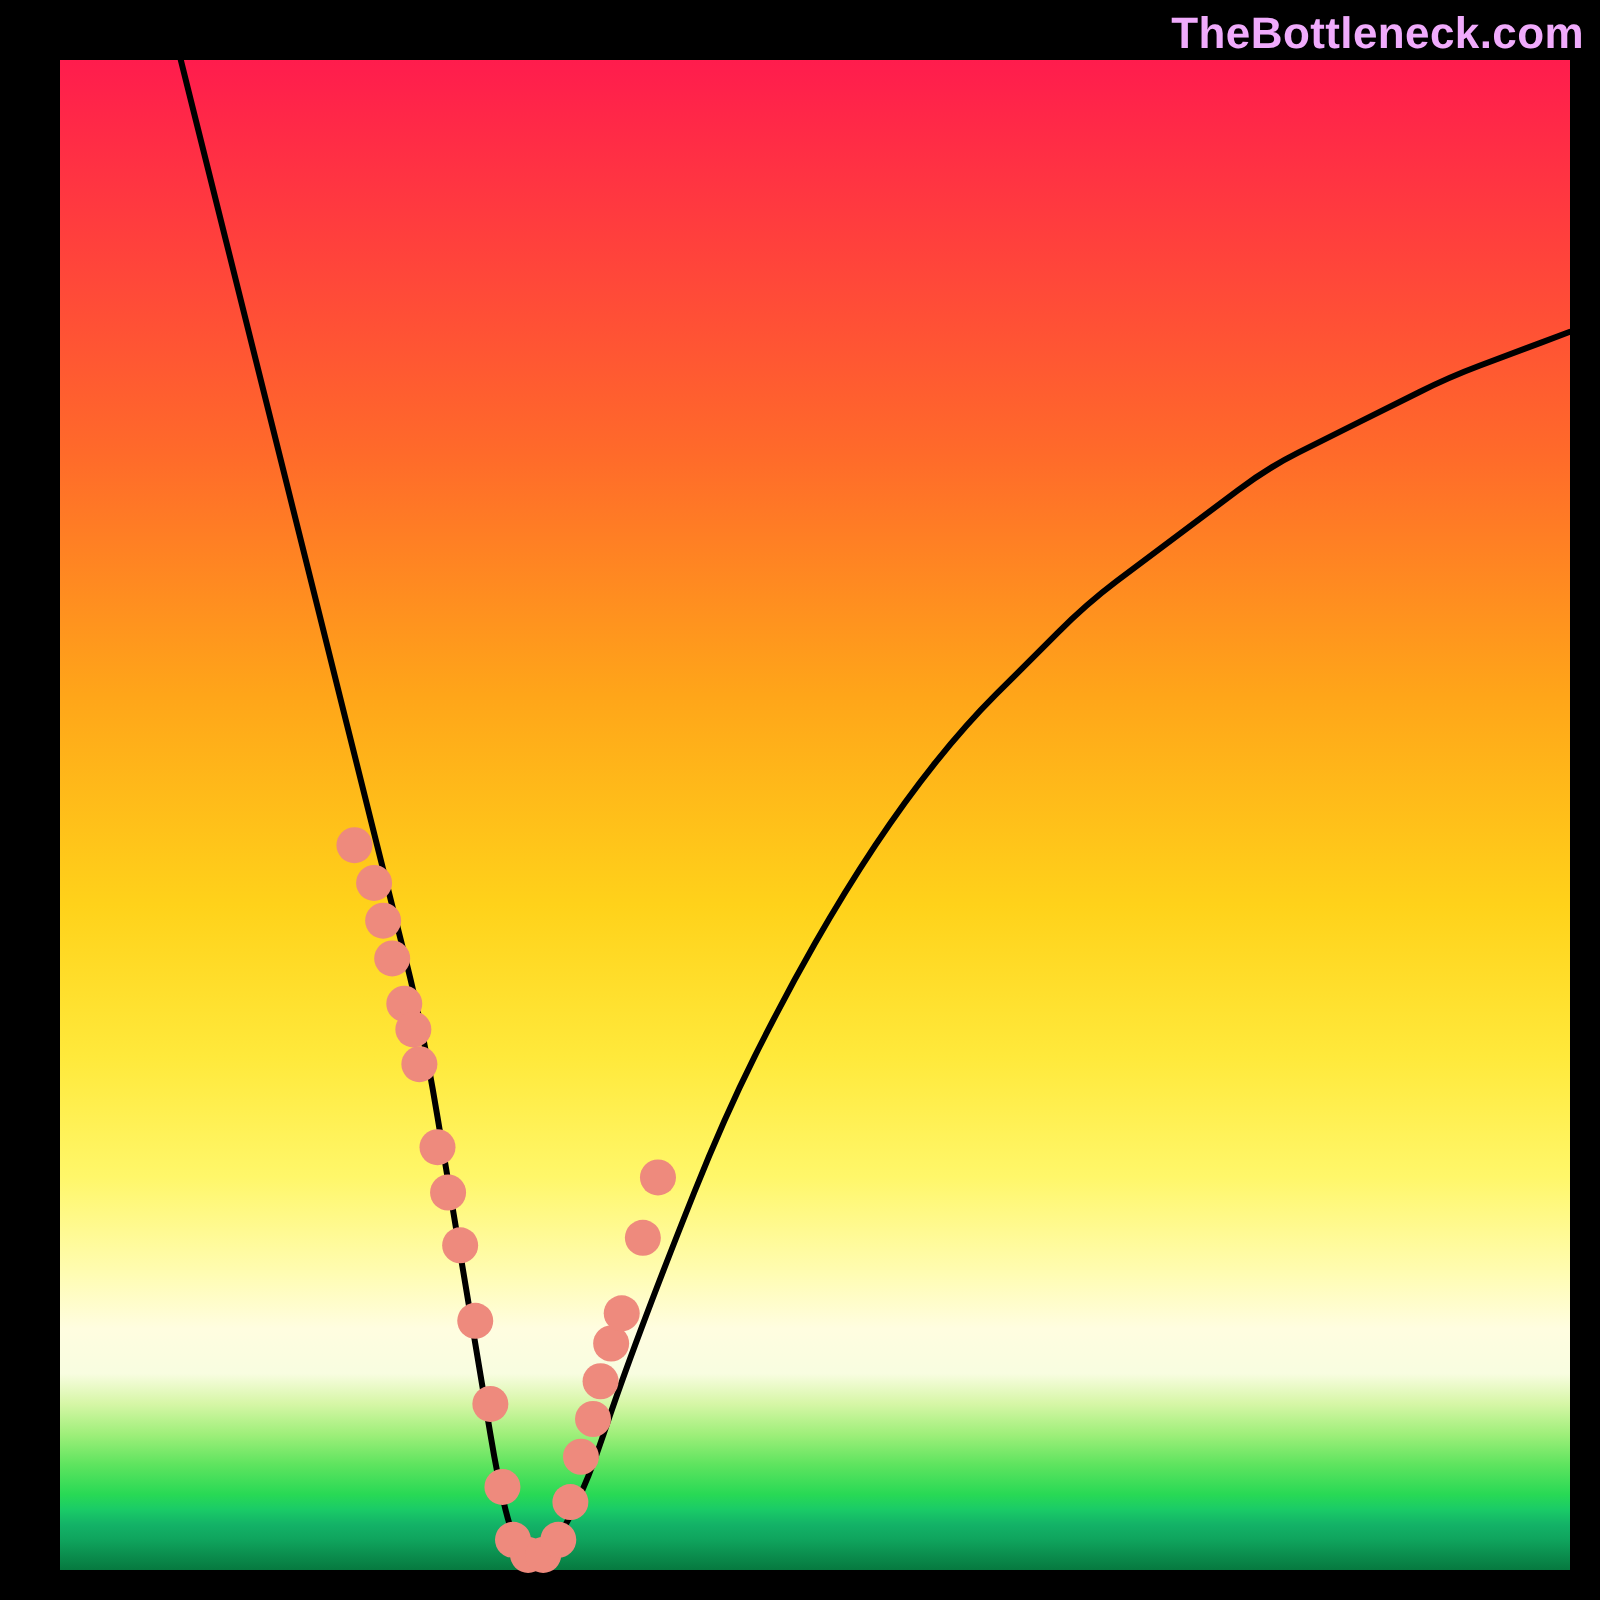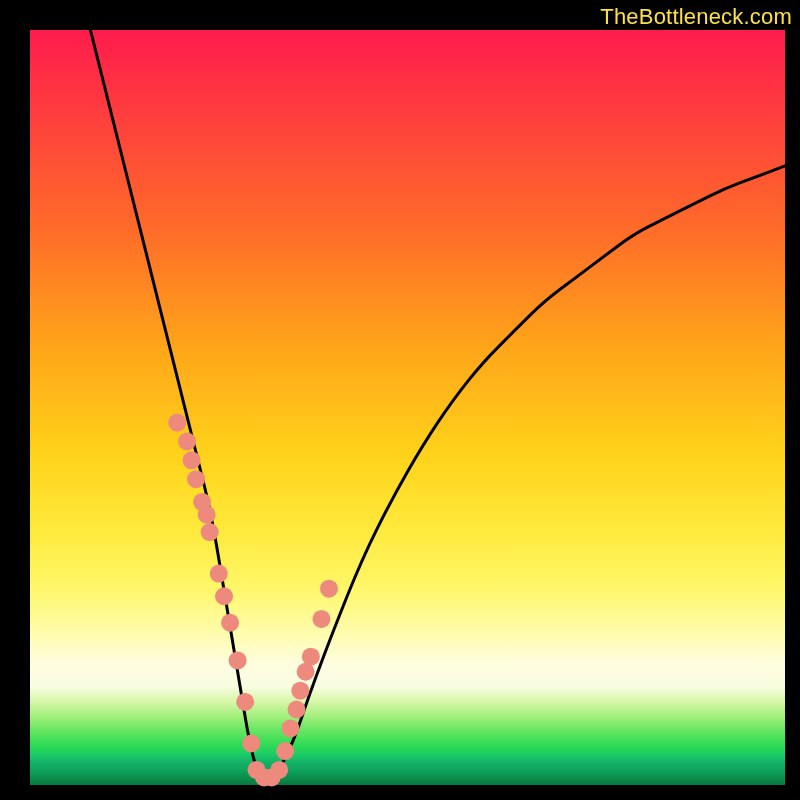--- a/index.html
+++ b/index.html
@@ -45,23 +45,23 @@
       #13b267 97%,
       #0fa45d 98%,
       #0b8e4e 99%,
       #06793f 100%
     );
   }
   .watermark {
     position: absolute;
     top: 4px;
     right: 8px;
-    color: #fde047;
+    color: #f0abfc;
     font-size: 22px;
-    font-weight: 400;
+    font-weight: 700;
     letter-spacing: 0.2px;
     user-select: none;
   }
   svg.curve {
     position: absolute;
     left: 0;
     top: 0;
     width: 755px;
     height: 755px;
     overflow: visible;

